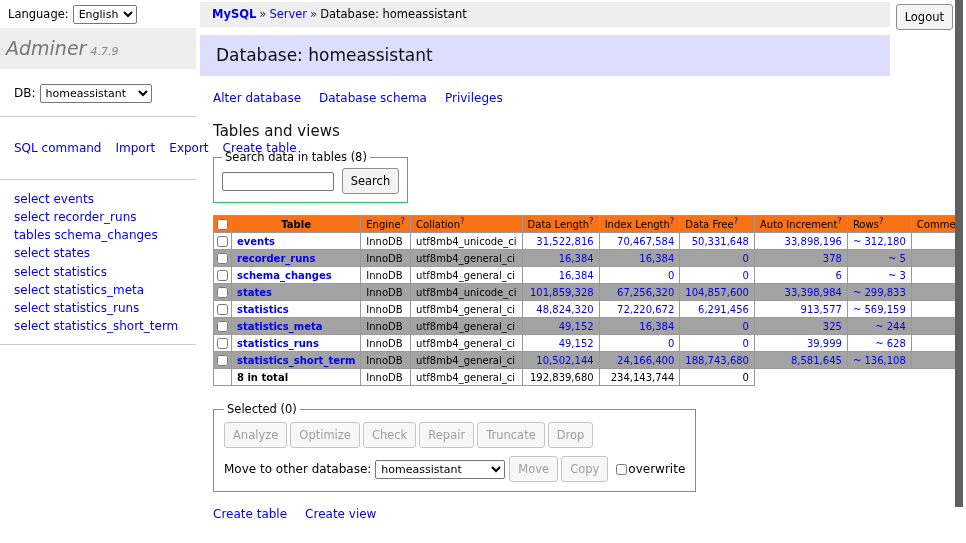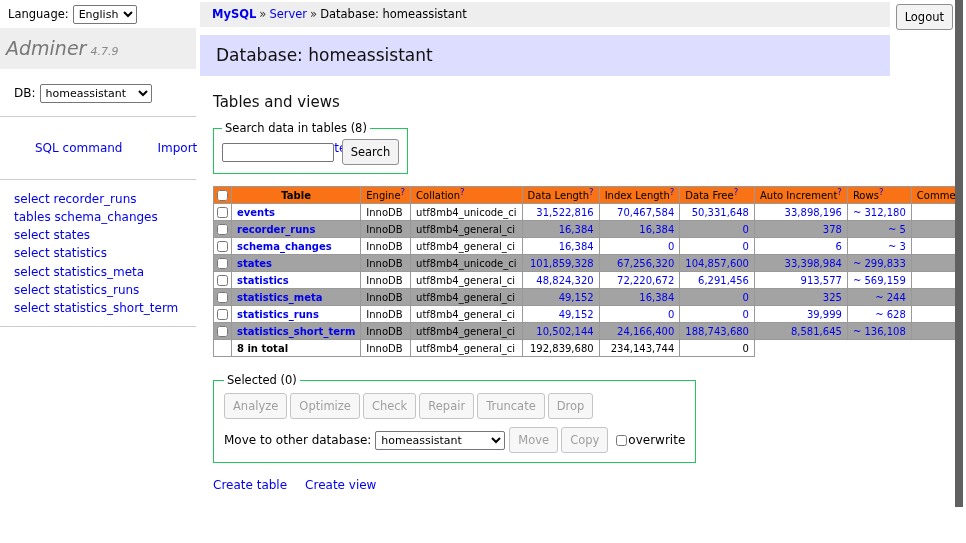--- a/index.html
+++ b/index.html
@@ -30,21 +30,21 @@
   #menu { position: absolute; left: 0; top: 28px; width: 196px; }
   #menu h1 {
     margin: 0; background: #eee; padding: 9px 6px 10px;
     font-size: 19px; font-weight: normal; font-style: italic; color: #777;
   }
   #menu h1 .version { font-size: 11px; font-style: italic; color: #888; margin-left: 4px; }
   .db-form { padding: 15px 14px 13px; font-size: 12px; }
   .db-form select { width: 112px; margin-left: 4px; }
   #menu hr { border: 0; border-top: 1px solid #ccc; margin: 0; }
   .menu-actions { padding: 10px 14px 9px; line-height: 1.55; font-size: 12px; width: 190px; }
-  .menu-actions a { margin-right: 14px; white-space: nowrap; margin-left: 21px; }
+  .menu-actions a { margin-right: 14px; white-space: nowrap; }
   .table-links { padding: 10px 14px 9px; font-size: 12px; }
   .table-links a { display: block; line-height: 1.52; }
 
   
   #content { position: absolute; left: 200px; top: 0; width: 690px; }
   .breadcrumb { background: #eee; margin-top: 2px; padding: 5px 12px 6px; font-size: 11.5px; }
   .breadcrumb .sep { color: #333; margin: 0 3px; }
   .breadcrumb .bold-link { font-weight: bold; }
   h2 {
     margin: 8px 0 0; background: #ddf; padding: 10px 16px 11px;
@@ -112,39 +112,43 @@
   <div class="db-form">
     <span>DB:</span><select><option>homeassistant</option></select>
   </div>
   <hr>
   <p class="menu-actions">
     <a>SQL command</a><a>Import</a><a>Export</a><a>Create table</a>
   </p>
   <hr>
   <div class="table-links">
 
+  <a>select events</a>
       <a>select recorder_runs</a>
       <a>tables schema_changes</a>
       <a>select states</a>
       <a>select statistics</a>
       <a>select statistics_meta</a>
       <a>select statistics_runs</a>
       <a>select statistics_short_term</a>
     </div>
   <hr>
 </div>
 
 <div id="content">
   <div class="breadcrumb">
     <a class="bold-link">MySQL</a><span class="sep">»</span><a>Server</a><span class="sep">»</span><span>Database: homeassistant</span>
   </div>
 
   <h2>Database: homeassistant</h2>
 
   <div class="inner">
+    <div class="links-row">
+      <a>Alter database</a><a>Database schema</a><a>Privileges</a>
+    </div>
 
     <h3>Tables and views</h3>
 
     <fieldset class="search-fieldset">
       <legend>Search data in tables (8)</legend>
       <input type="text" class="search-input" style="">
       <button class="btn">Search</button>
     </fieldset>
 
     <table>

